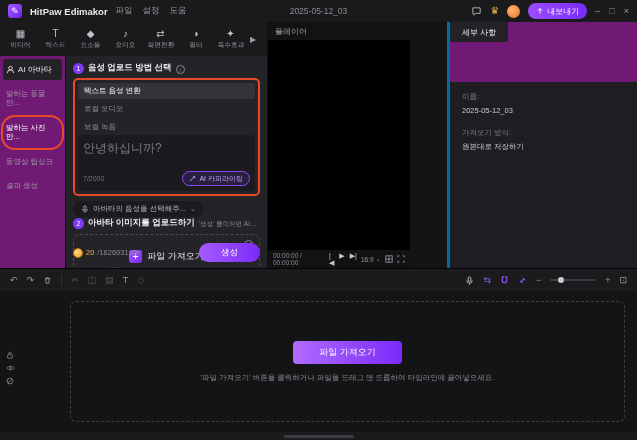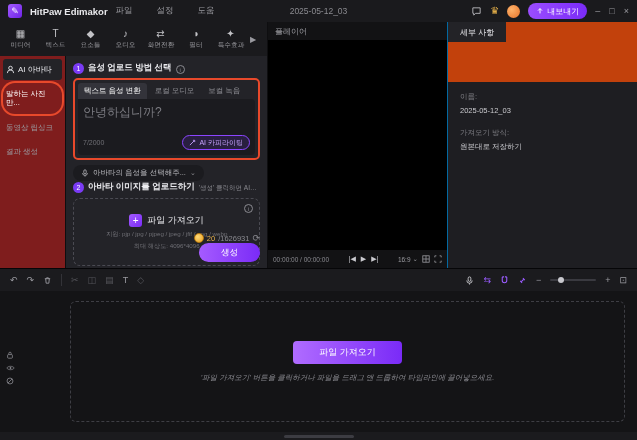--- a/index.html
+++ b/index.html
@@ -6,60 +6,60 @@
   html,body { background:#000; }
   body { font-family:"Liberation Sans", sans-serif; }
   .app { position:relative; width:637px; height:440px; background:#141416; overflow:hidden; }
 
   
   .topbar { position:absolute; left:0; top:0; width:100%; height:22px; background:#1a1a1d;
             display:flex; align-items:center; gap:8px; padding:0 8px; z-index:6; }
   .logo { width:14px; height:14px; border-radius:3px; background:linear-gradient(135deg,#a35bff,#6f23e8);
           color:#fff; font-size:9px; display:flex; align-items:center; justify-content:center; }
   .app-title { font-size:9.5px; font-weight:bold; color:#e9e9ec; white-space:nowrap; }
-  .menus { display:flex; gap:24px; font-size:8.5px; color:#9a9aa0; }
+  .menus { display:flex; gap:10px; font-size:8.5px; color:#9a9aa0; }
   .project-title { position:absolute; left:50%; transform:translateX(-50%); font-size:8.5px; color:#8b8b90; }
   .top-right { margin-left:auto; display:flex; align-items:center; gap:8px; }
   .icon-btn { color:#b9b9be; display:flex; align-items:center; }
   .crown { color:#e8b24a; font-size:10px; line-height:10px; }
   .avatar { width:13px; height:13px; border-radius:50%; background:radial-gradient(circle at 35% 35%,#ffb36b,#e8742a); }
   .export-btn { display:flex; align-items:center; gap:3px; background:linear-gradient(90deg,#9b4dff,#7a2bf7);
                 color:#fff; font-size:8px; padding:2.5px 8px; border-radius:9px; white-space:nowrap; }
   .win-controls { display:flex; gap:9px; color:#9a9aa0; font-size:9px; }
 
   
   .navtabs { position:absolute; left:0; top:22px; width:268px; height:34px; background:#1a1a1d;
              display:flex; align-items:center; padding:0 3px; border-right:1px solid #0e0e10; }
   .navtab { width:35px; display:flex; flex-direction:column; align-items:center; gap:1px; }
   .navtab .glyph { font-size:10px; line-height:11px; color:#c2c2c6; }
   .navtab .lbl { font-size:7px; color:#9b9ba0; white-space:nowrap; transform:scale(.95); }
   .nav-more { color:#9a9aa0; font-size:8px; margin-left:2px; }
 
   
-  .sidebar { position:absolute; left:0; top:56px; width:66px; height:212px; background:#7f1d1d;
+  .sidebar { position:absolute; left:0; top:56px; width:66px; height:212px; background:#701a75;
              padding:3px; border-right:1px solid #0e0e10; }
   .sb-header { display:flex; align-items:center; gap:3px; padding:5px 3px; color:#e6e6ea; font-size:8px;
                background:#232327; border-radius:3px; }
   .sb-item { margin-top:3px; padding:6px 3px; font-size:7.5px; color:#9a9aa0; line-height:1.25; }
   .sb-item.active { color:#fff;border-radius:12px; }
   .annotated { box-shadow:0 0 0 2px #e8492b; border-radius:3px; }
 
   
   .main-panel { position:absolute; left:66px; top:56px; width:202px; height:212px; background:#232328;
                 padding:6px 7px; border-right:1px solid #0e0e10; }
   .step-row { display:flex; align-items:flex-end; gap:4px; overflow:hidden; }
   .step-num { width:11px; height:11px; border-radius:50%; background:#7a3bf5; color:#fff; font-size:7px;
               display:flex; align-items:center; justify-content:center; flex:none; }
   .step-title { font-size:8.5px; font-weight:bold; color:#ececf0; white-space:nowrap; }
   .info-i { width:9px; height:9px; border-radius:50%; border:1px solid #8a8a90; color:#8a8a90; font-size:6px;
             display:flex; align-items:center; justify-content:center; flex:none; font-style:normal; }
   .step-hint { font-size:6.5px; color:#8a8a90; overflow:hidden; text-overflow:ellipsis; white-space:nowrap; }
 
   .method-wrap { margin-top:4px; border:2px solid #e8492b; border-radius:5px; padding:3px; }
-  .method-tabs { display:flex; gap:2px; }
+  .method-tabs { display:flex; gap:2px;flex-direction:column; }
   .mtab { font-size:7.5px; color:#8f8f95; padding:3px 6px; border-radius:3px 3px 0 0; white-space:nowrap; }
   .mtab.active { background:#33333a; color:#fff; }
   .tts-box { background:#1b1b1f; border-radius:0 4px 4px 4px; height:56px; padding:5px;
              display:flex; flex-direction:column; justify-content:space-between; }
   .tts-text { font-size:12px; color:#7c7c82; }
   .tts-foot { display:flex; align-items:center; justify-content:space-between; }
   .counter { font-size:7px; color:#6f6f75; }
   .ai-pill { display:flex; align-items:center; gap:3px; border:1px solid #8b45ff; background:rgba(128,58,255,.15);
              color:#c7a3ff; font-size:7px; padding:1.5px 6px; border-radius:8px; white-space:nowrap; }
 
@@ -69,45 +69,45 @@
 
   .import-box { margin-top:5px; border:1px dashed #4a4a52; border-radius:7px; height:68px; position:relative;
                 display:flex; flex-direction:column; align-items:center; justify-content:center; gap:3px; }
   .import-box .info-i { position:absolute; top:5px; right:6px; }
   .import-main { display:flex; align-items:center; gap:5px; }
   .plus-sq { width:13px; height:13px; border-radius:3px; background:linear-gradient(135deg,#a35bff,#7a2bf7);
              color:#fff; font-size:10px; display:flex; align-items:center; justify-content:center; }
   .import-label { font-size:9px; color:#ececf0; }
   .import-sub { font-size:6.5px; color:#6f6f75; white-space:nowrap; transform:scale(.95); }
 
-  .gen-row { position:absolute; left:7px; right:7px; bottom:6px; display:flex; align-items:flex-end;
-             justify-content:space-between;flex-direction:column; }
+  .gen-row { position:absolute; left:7px; right:7px; bottom:6px; display:flex; align-items:center;
+             justify-content:space-between; }
   .credits { display:flex; align-items:center; gap:3px; }
   .coin { width:10px; height:10px; border-radius:50%; background:radial-gradient(circle at 35% 35%,#ffd978,#e8a020);
           border:1px solid #b87b10; }
   .credit-used { font-size:7.5px; color:#e8b24a; }
   .credit-total { font-size:7.5px; color:#8a8a90; }
   .refresh { color:#8a8a90; font-size:9px; }
   .gen-btn { background:linear-gradient(90deg,#a55bff,#7a2bf7); color:#fff; font-size:8.5px;
              padding:3.5px 22px; border-radius:10px; }
 
   
-  .player { position:absolute; left:268px; top:22px; width:179px; height:246px; background:#0c0c0e; }
+  .player { position:absolute; left:268px; top:22px; width:142px; height:246px; background:#0c0c0e; }
   .player-head { height:18px; display:flex; align-items:center; padding:0 7px; font-size:8px; color:#9a9aa0;
                  background:#121214; }
   .player-video { position:absolute; top:18px; bottom:18px; left:0; right:0; background:#000; }
   .player-ctrl { position:absolute; left:0; right:0; bottom:0; height:18px; background:#121214;
                  display:flex; align-items:center; gap:4px; padding:0 5px; font-size:6.5px; color:#8a8a90; }
   .pc-center { display:flex; gap:5px; margin:0 auto; color:#c9c9ce; font-size:7px; }
   .ratio { display:flex; align-items:center; gap:2px; font-size:6.5px; color:#9a9aa0; white-space:nowrap; }
   .pc-ico { color:#9a9aa0; display:flex; align-items:center; }
 
   
-  .details { position:absolute; left:447px; top:22px; width:190px; height:246px; background:#c2410c;
-             border-left:1px solid #0369a1; }
+  .details { position:absolute; left:447px; top:22px; width:190px; height:246px; background:#701a75;
+             border-left:3px solid #0369a1; }
   .details-tabbar { height:20px; display:flex; }
   .details-tab { background:#232327; color:#ececf0; font-size:8px; padding:5px 12px; }
   .details-body { position:absolute; top:20px; bottom:0; left:0; right:0; background:#1e1e22; padding:10px 12px;margin-top:40px; }
   .field { margin-bottom:13px; }
   .f-label { font-size:7.5px; color:#7d7d83; margin-bottom:4px; }
   .f-value { font-size:7.5px; color:#cacace; }
 
   
   .tl-toolbar { position:absolute; left:0; right:0; top:268px; height:23px; background:#1b1b1e;
                 border-top:1px solid #060608; display:flex; align-items:center; gap:9px; padding:0 10px;
@@ -121,21 +121,21 @@
   .zoom-dot { position:absolute; left:8px; top:-2px; width:6px; height:6px; border-radius:50%; background:#c9c9ce; }
 
   
   .timeline { position:absolute; left:0; right:0; top:291px; bottom:8px; background:#141416; }
   .track-tools { position:absolute; left:6px; top:60px; display:flex; flex-direction:column; gap:5px; color:#8a8a90; }
   .dropzone { position:absolute; left:70px; right:12px; top:10px; bottom:10px; border:1px dashed #3e3e44;
               border-radius:6px; display:flex; flex-direction:column; align-items:center; justify-content:center;
               gap:9px; }
   .tl-import-btn { background:linear-gradient(90deg,#b06cff,#7a2bf7); color:#fff; font-size:9px;
                    padding:5px 26px; border-radius:4px; }
-  .tl-hint { font-size:7.5px; color:#8a8a90;font-style:italic; }
+  .tl-hint { font-size:7.5px; color:#8a8a90; }
 
   .bottom-bar { position:absolute; left:0; right:0; bottom:0; height:8px; background:#1b1b1e;
                 display:flex; align-items:center; justify-content:center; }
   .scroll-handle { width:70px; height:3px; border-radius:2px; background:#3c3c42; }
 
   svg { display:block; }
 </style>
 </head>
 <body>
 
@@ -207,20 +207,21 @@
   </div>
 
   <aside class="sidebar">
     <div class="sb-header">
       <svg width="9" height="9" viewBox="0 0 10 10">
           <circle cx="5" cy="3.4" r="2" fill="none" stroke="#e6e6ea" stroke-width="1"></circle>
           <path d="M1.5 9a3.5 3.5 0 0 1 7 0" fill="none" stroke="#e6e6ea" stroke-width="1"></path>
         </svg>
       <span>AI 아바타</span>
     </div>
+    <div class="sb-item">말하는 동물 만...</div>
     <div class="sb-item active annotated">말하는 사진 만...</div>
     <div class="sb-item">동영상 립싱크</div>
     <div class="sb-item">결과 생성</div>
   </aside>
 
   <section class="main-panel">
 
     <div class="step-row">
       <span class="step-num">1</span>
       <span class="step-title">음성 업로드 방법 선택</span>

